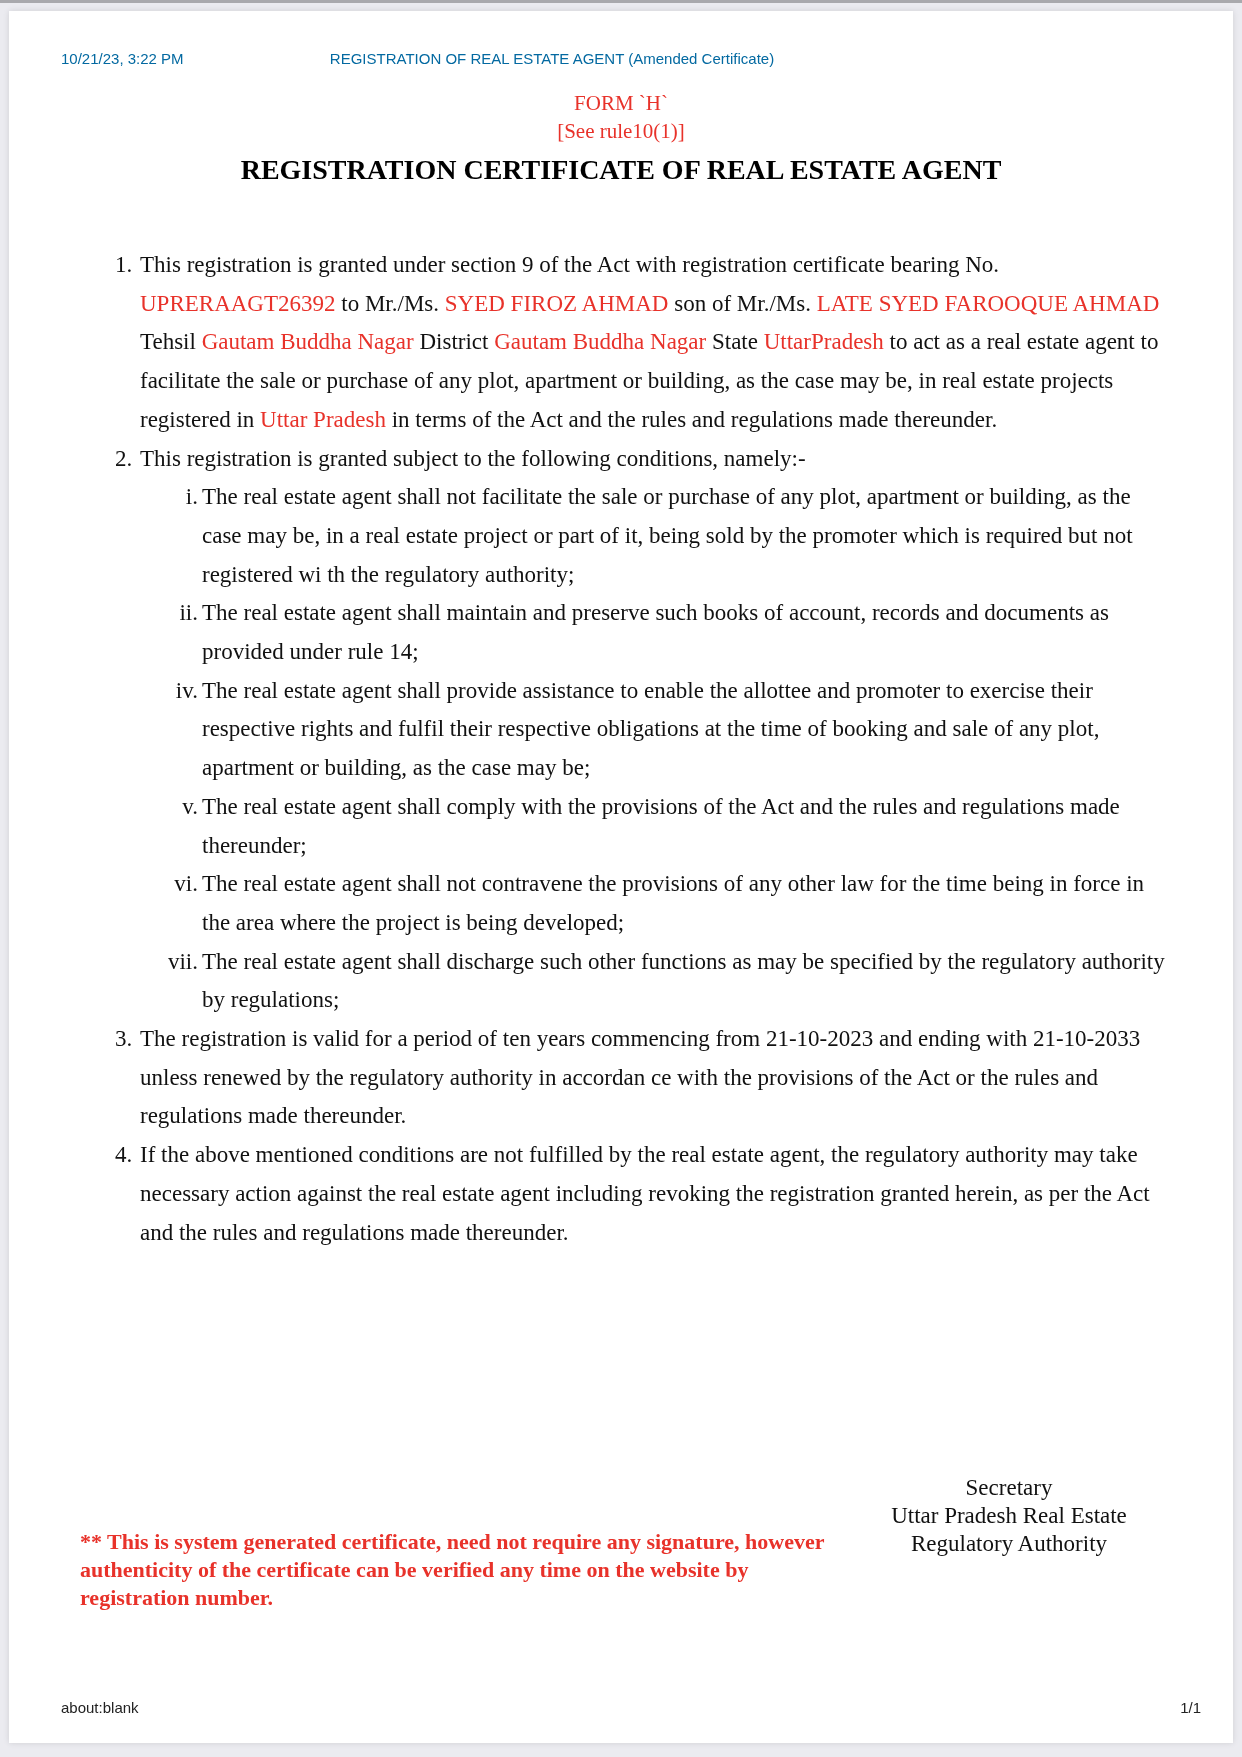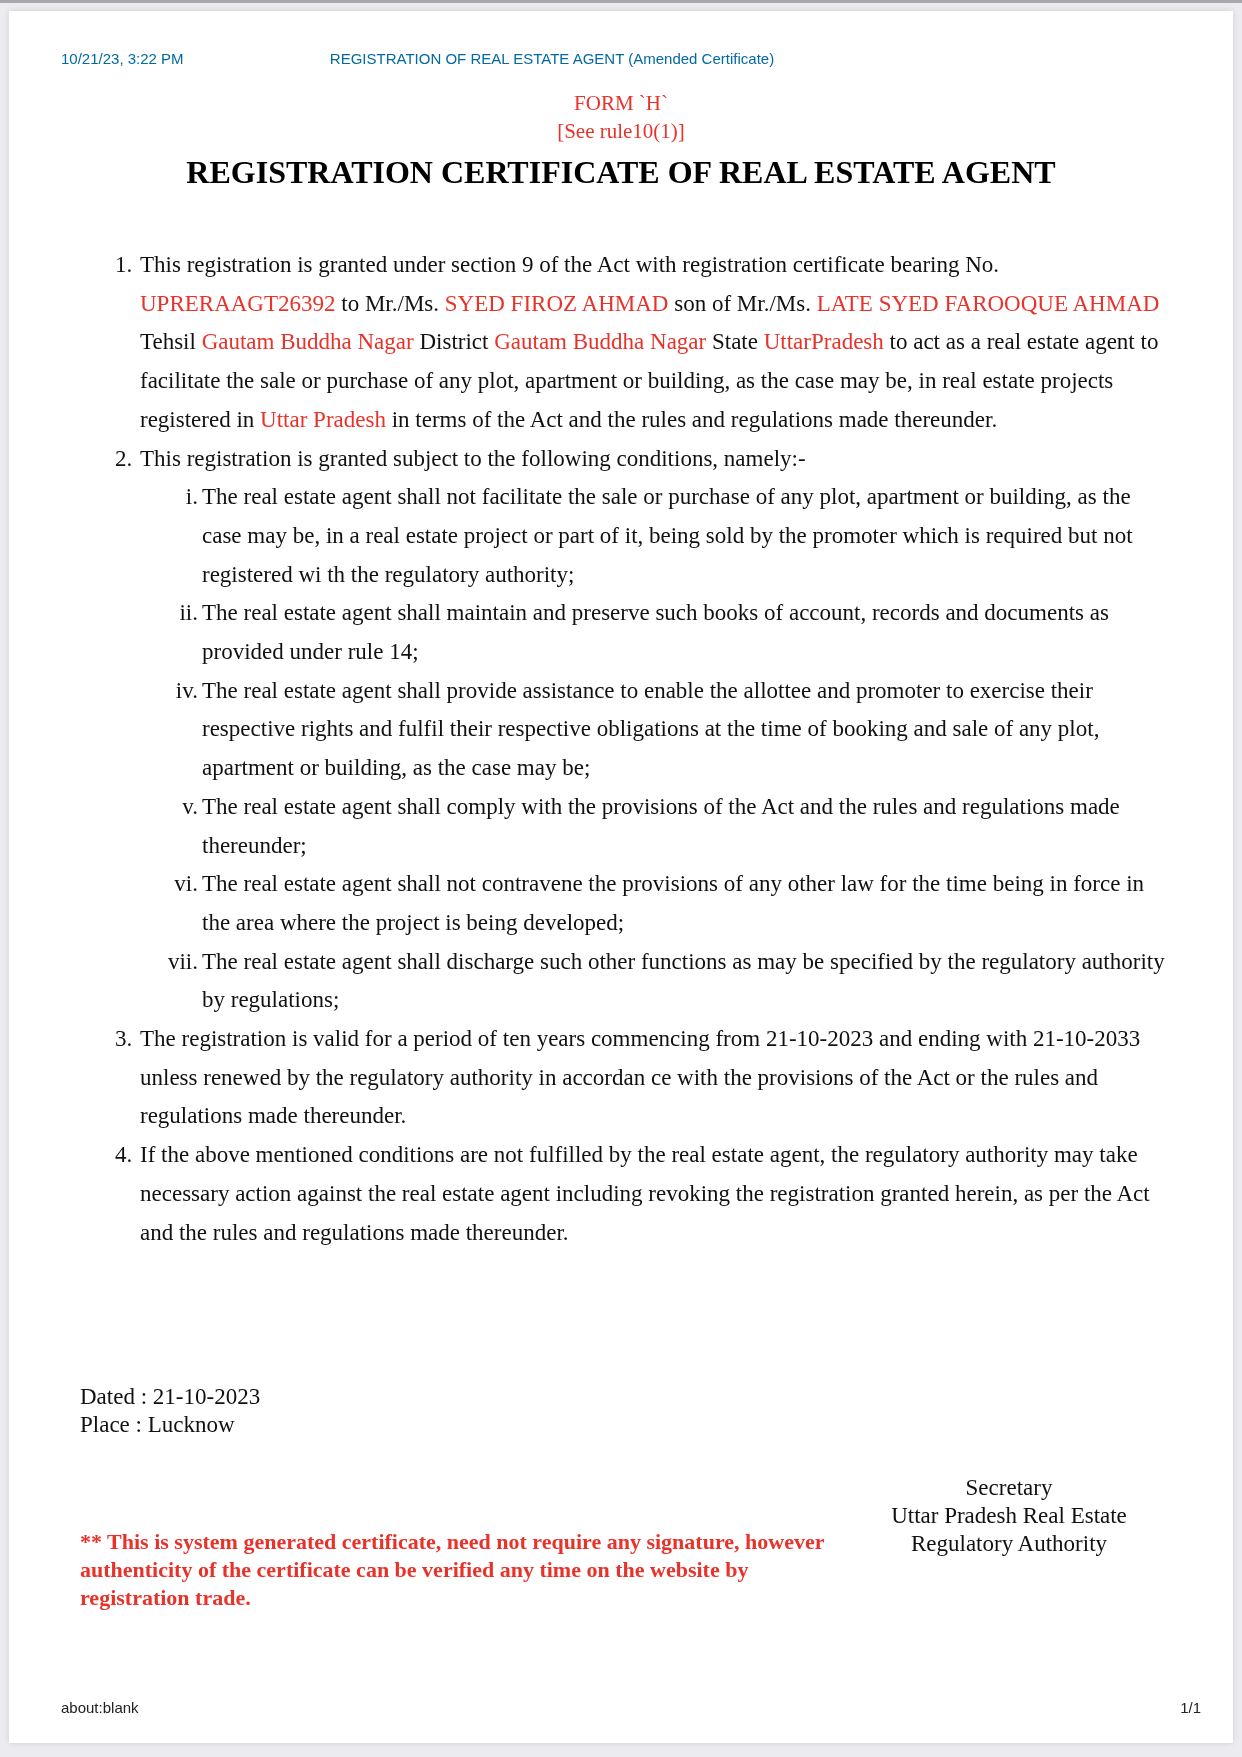--- a/index.html
+++ b/index.html
@@ -22,21 +22,21 @@
   }
   .hdr-date { left: 52px; }
   .hdr-title { left: 0; width: 1048px; text-align: center; padding-left: 38px; box-sizing: border-box; }
   .red { color: #e8322a; }
   .form-h {
     position: absolute; top: 78px; left: 0; width: 1224px; text-align: center;
     font-weight: normal; font-size: 21px; line-height: 28px;
   }
   .main-title {
     position: absolute; top: 143px; left: 0; width: 1224px; text-align: center;
-    font-weight: bold; font-size: 32px; color: #000;
+    font-weight: bold; font-size: 28px; color: #000;
   }
   .body-list {
     position: absolute; top: 235px; left: 0; width: 1224px;
     font-size: 23px; line-height: 38.7px; color: #111;
   }
   .item { position: relative; padding-left: 131px; padding-right: 60px; }
   .num { position: absolute; left: 106px; width: 25px; text-align: left; }
   .sub { position: relative; padding-left: 193px; padding-right: 60px; }
   .rnum { position: absolute; right: 1031px; text-align: right; white-space: nowrap; padding-right: 4px; }
   b { font-weight: normal; }
@@ -94,28 +94,24 @@
 
     <div class="item">
       <span class="num">3.</span><span>The registration is valid for a period of ten years commencing from </span><b>21-10-2023</b><span> and ending with </span><b>21-10-2033</b><span> unless renewed by the regulatory authority in accordan ce with the provisions of the Act or the rules and regulations made thereunder.</span>
     </div>
 
     <div class="item">
       <span class="num">4.</span><span>If the above mentioned conditions are not fulfilled by the real estate agent, the regulatory authority may take necessary action against the real estate agent including revoking the registration granted herein, as per the Act and the rules and regulations made thereunder.</span>
     </div>
   </div>
 
-  <div class="dated">
-    <div>Dated : 21-10-2023</div>
-    <div>Place : Lucknow</div>
-  </div>
 
   <div class="sign">
     <div>Secretary</div>
     <div>Uttar Pradesh Real Estate</div>
     <div>Regulatory Authority</div>
   </div>
 
-  <div class="disclaimer red">** This is system generated certificate, need not require any signature, however authenticity of the certificate can be verified any time on the website by registration trade.</div>
+  <div class="disclaimer red">** This is system generated certificate, need not require any signature, however authenticity of the certificate can be verified any time on the website by registration number.</div>
 
   <div class="foot foot-left">about:blank</div>
   <div class="foot foot-right">1/1</div>
 </div>
 
 </body></html>

